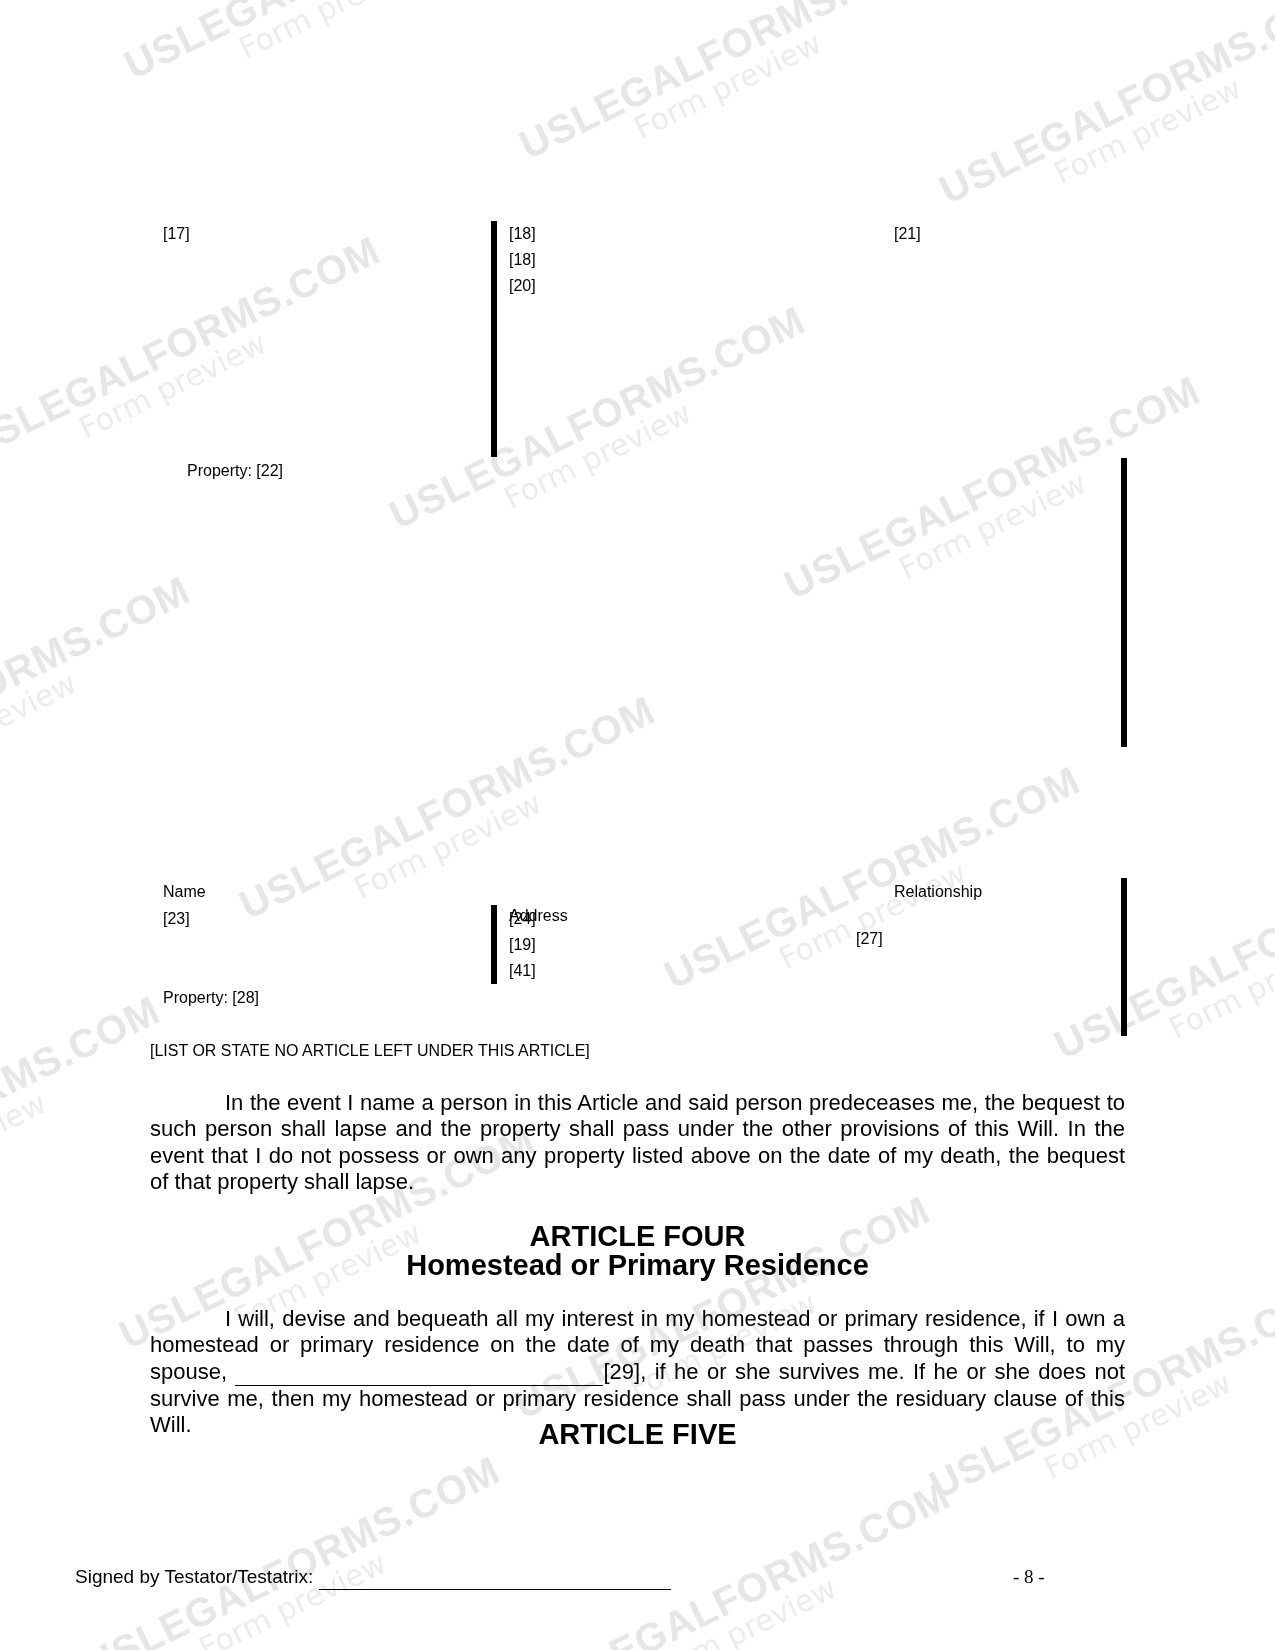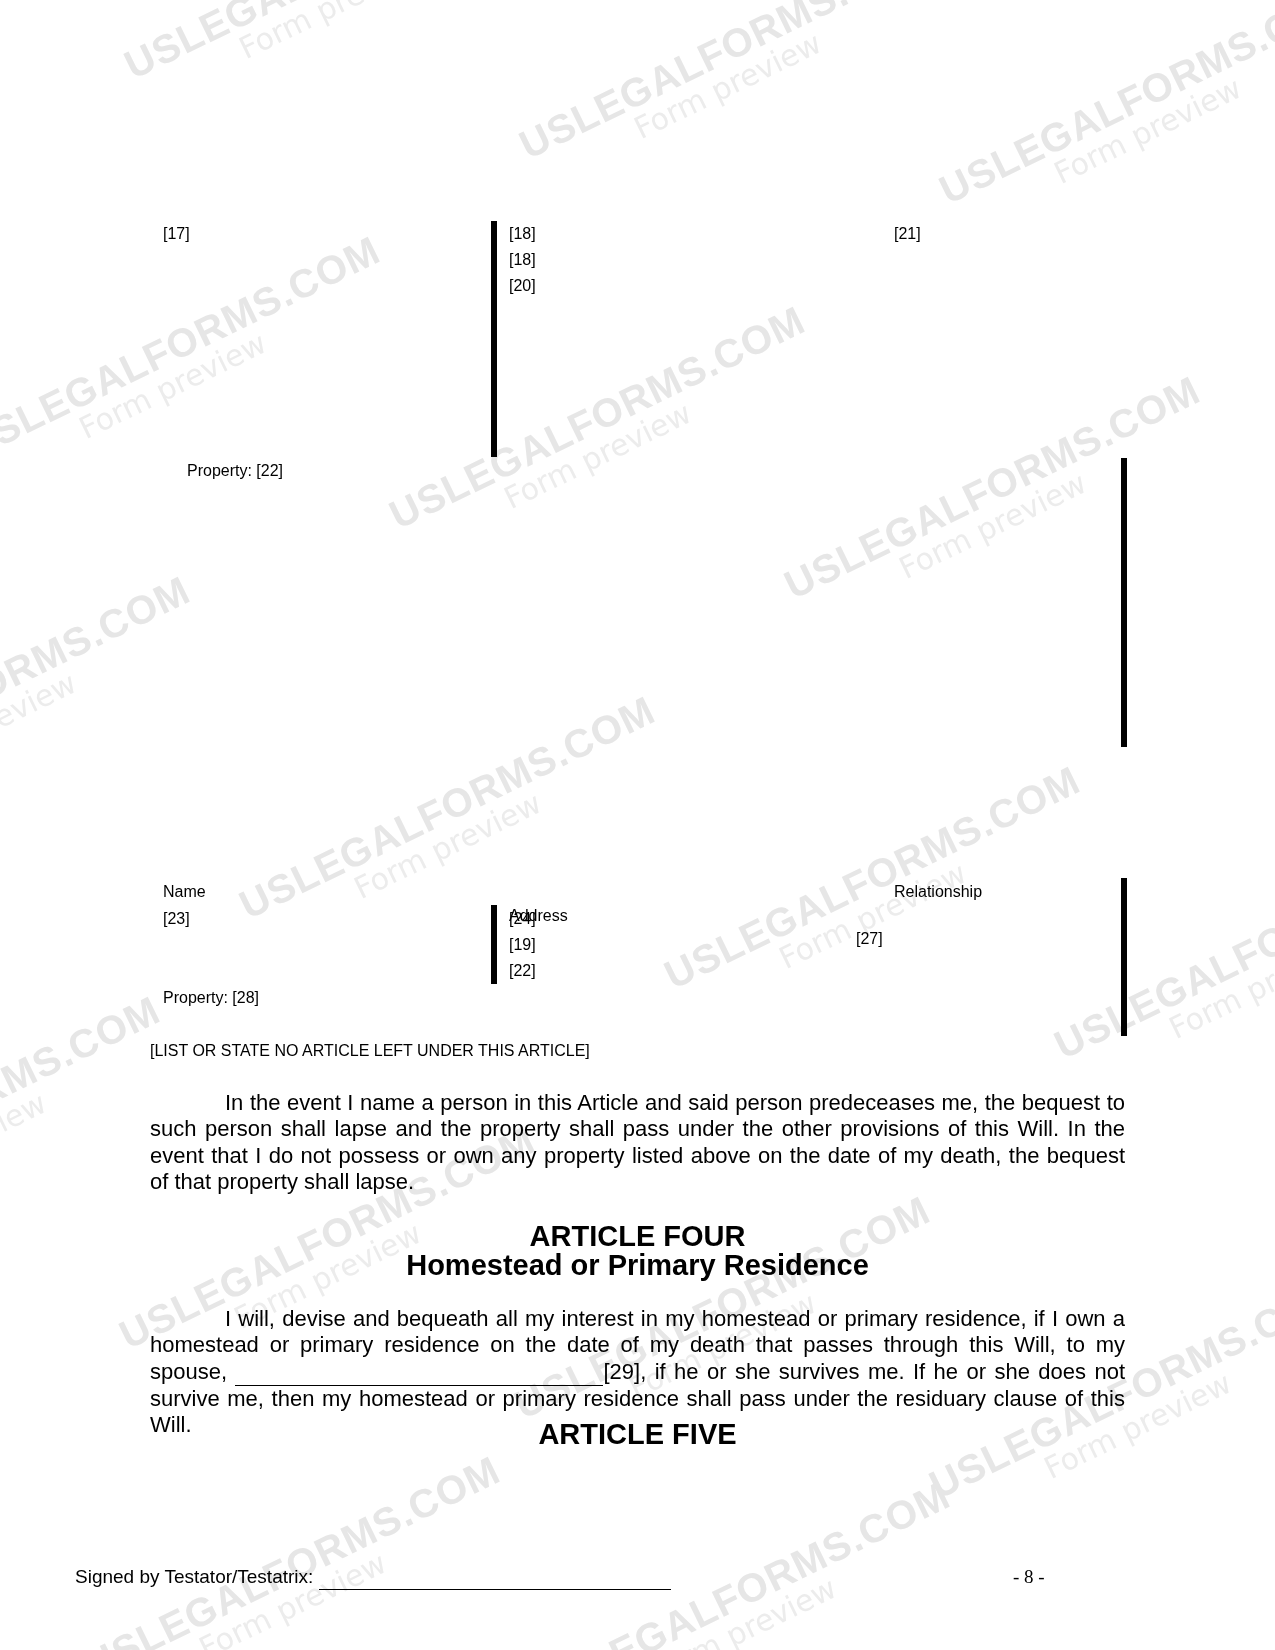--- a/index.html
+++ b/index.html
@@ -98,21 +98,21 @@
 <div class="bar" style="left:1121px; top:458px; height:289px;"></div>
 
 <div class="abs" style="left:163px; top:879px;">Name</div>
 <div class="abs" style="left:509px; top:903px;">Address</div>
 <div class="abs" style="left:894px; top:879px;">Relationship</div>
 <div class="bar" style="left:1121px; top:878px; height:158px;"></div>
 <div class="abs" style="left:163px; top:906px;">[23]</div>
 <div class="bar" style="left:491px; top:905px; height:79px;"></div>
 <div class="abs" style="left:509px; top:906px;">[24]</div>
 <div class="abs" style="left:509px; top:932px;">[19]</div>
-<div class="abs" style="left:509px; top:958px;">[22]</div>
+<div class="abs" style="left:509px; top:958px;">[41]</div>
 <div class="abs" style="left:856px; top:906px;margin-top:20px;">[27]</div>
 <div class="abs" style="left:163px; top:985px;">Property: [28]</div>
 
 <div class="abs" style="left:150px; top:1038px;">[LIST OR STATE NO ARTICLE LEFT UNDER THIS ARTICLE]</div>
 
 <div class="para" style="top:1090px;"><span class="indent"></span><span>In the event I name a person in this Article and said person predeceases me, the bequest to such person shall lapse and the property shall pass under the other provisions of this Will.  In the event that I do not possess or own any property listed above on the date of my death, the bequest of that property shall lapse.</span></div>
 
 <div class="heading" style="top:1222px;">ARTICLE FOUR</div>
 <div class="heading" style="top:1251px;">Homestead or Primary Residence</div>
 <div class="para" style="top:1306px;"><span class="indent"></span><span>I will, devise and bequeath all my interest in my homestead or primary residence, if I own a homestead or primary residence on the date of my death that passes through this Will, to my spouse, </span><span class="blank" style="width:368px;">&nbsp;</span><span>[29]</span><span>, if he or she survives me.  If he or she does not survive me, then my homestead or primary residence shall pass under the residuary clause of this Will.</span></div>

